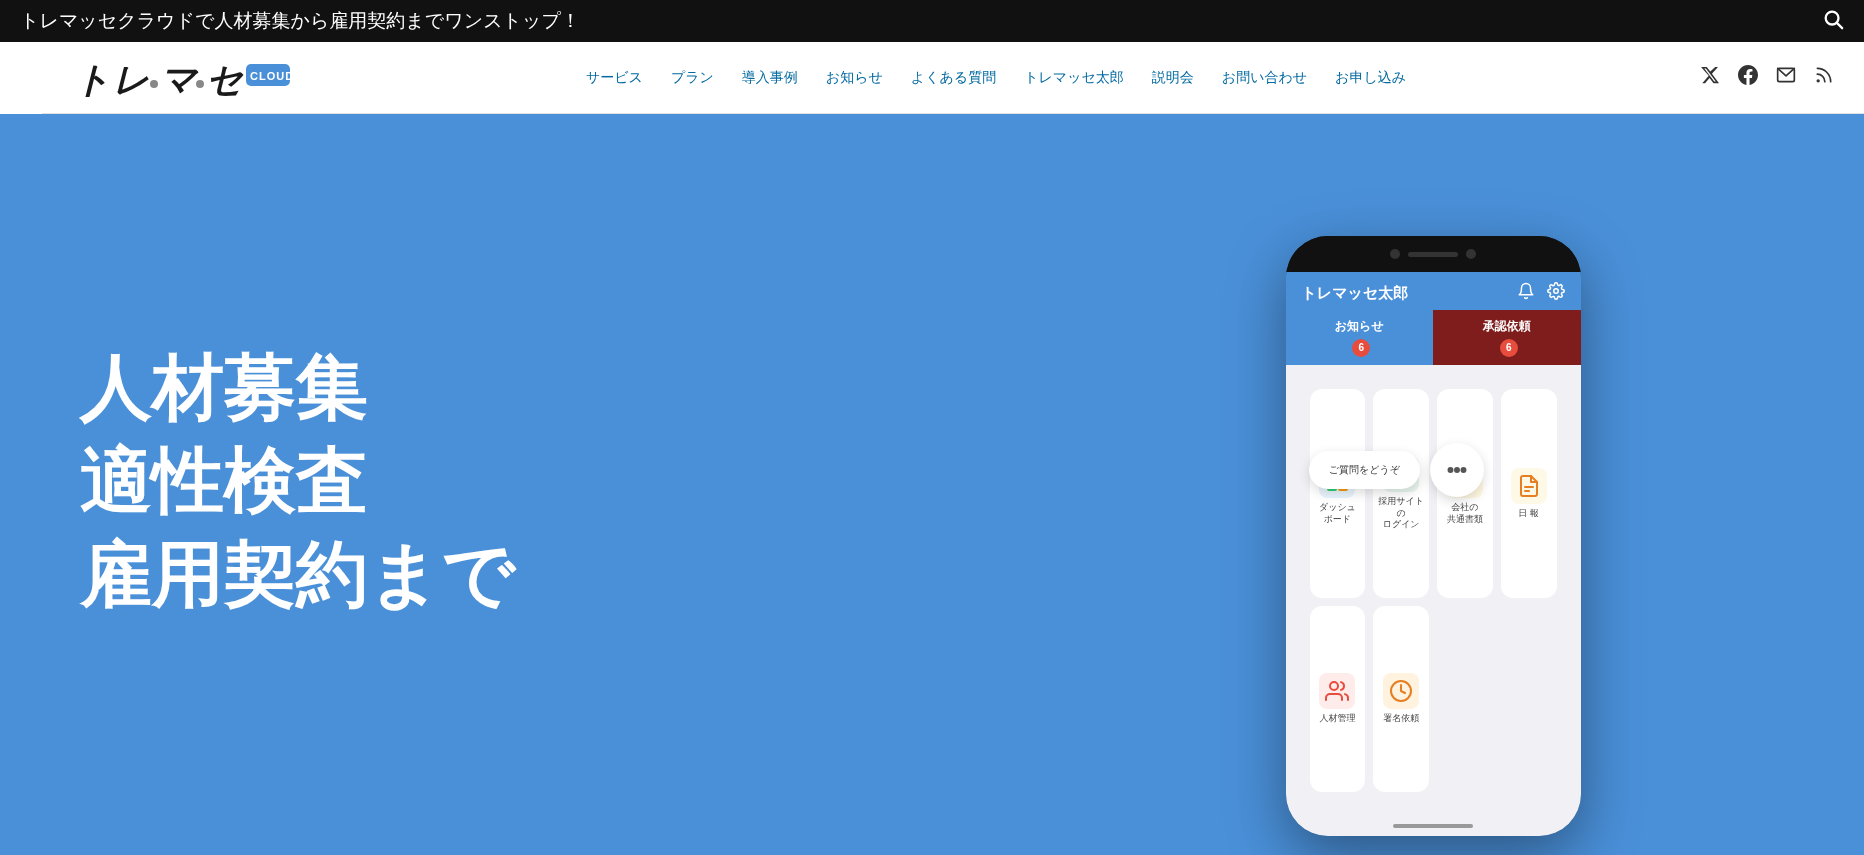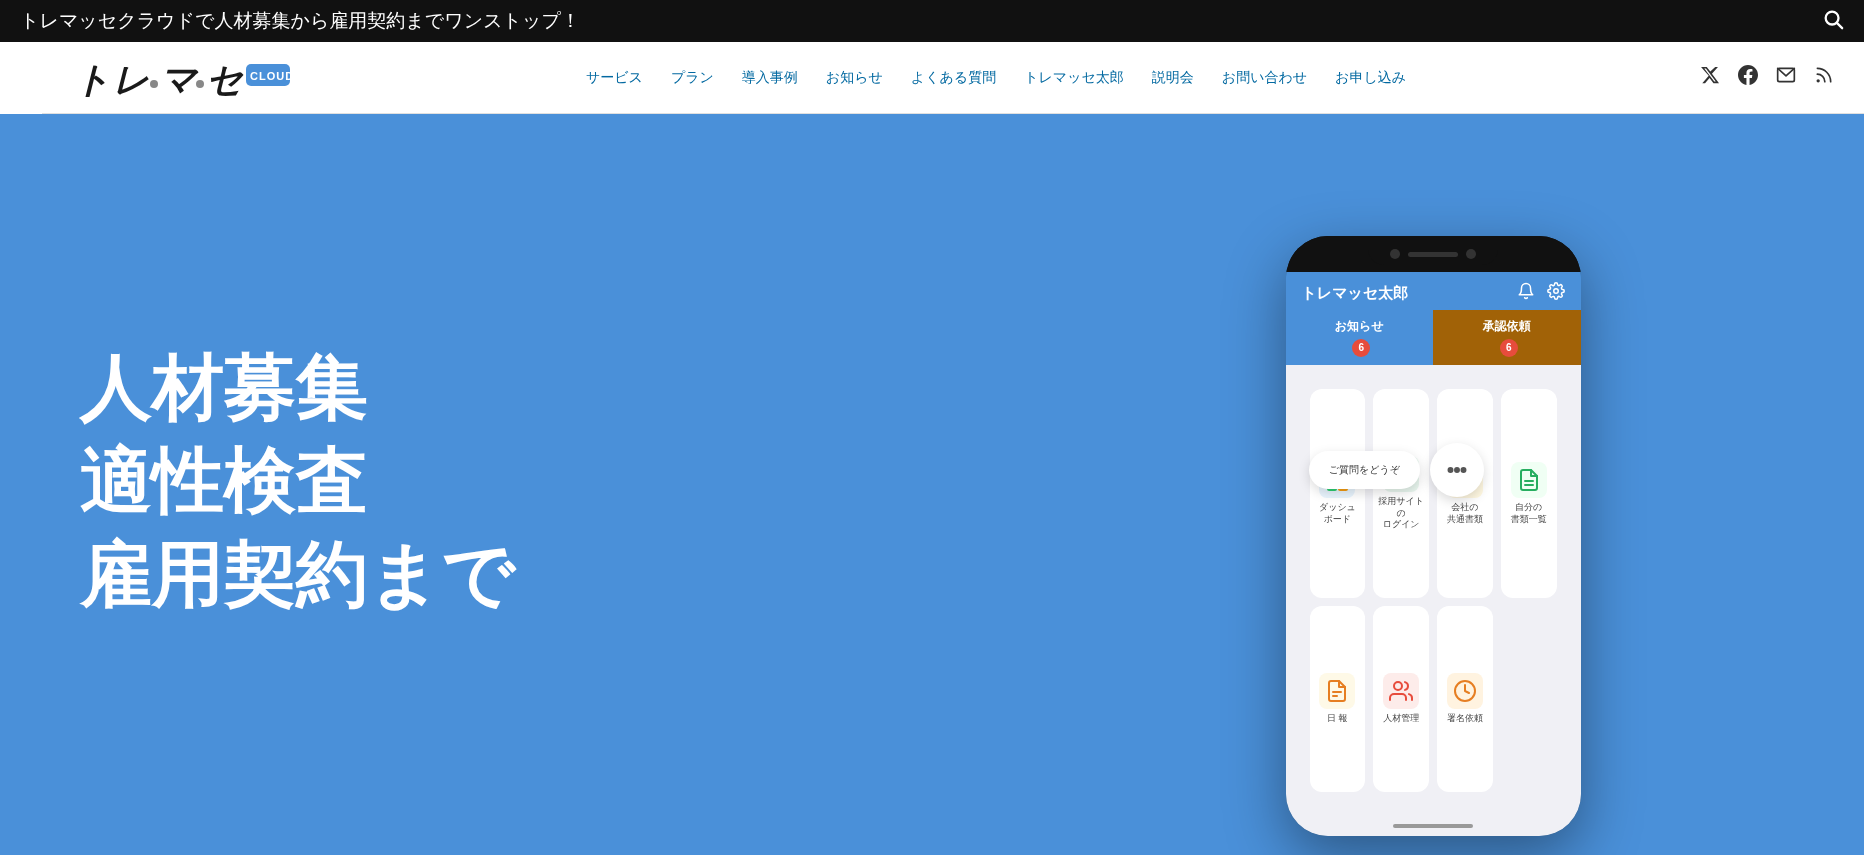--- a/index.html
+++ b/index.html
@@ -225,21 +225,21 @@
       flex: 1;
       padding: 8px 4px;
       text-align: center;
       color: #fff;
       font-size: 12px;
       font-weight: 600;
       position: relative;
       cursor: pointer;
     }
     .phone-tab.active {
-      background: #a16207;
+      background: #7f1d1d;
     }
     .phone-tab-badge {
       display: inline-block;
       background: #e74c3c;
       color: #fff;
       border-radius: 50%;
       width: 18px;
       height: 18px;
       font-size: 10px;
       line-height: 18px;
@@ -505,31 +505,20 @@
           <div class="phone-app-item">
             <div class="phone-app-icon icon-docs">
               <svg width="24" height="24" viewBox="0 0 24 24" fill="none" stroke="#f39c12" stroke-width="2" stroke-linecap="round" stroke-linejoin="round">
                 <rect x="3" y="3" width="18" height="18" rx="2"></rect>
                 <line x1="3" y1="9" x2="21" y2="9"></line>
               </svg>
             </div>
             <span class="phone-app-label">会社の<br>共通書類</span>
           </div>
 
-          <div class="phone-app-item">
-            <div class="phone-app-icon icon-personal">
-              <svg width="24" height="24" viewBox="0 0 24 24" fill="none" stroke="#27ae60" stroke-width="2" stroke-linecap="round" stroke-linejoin="round">
-                <path d="M14 2H6a2 2 0 0 0-2 2v16a2 2 0 0 0 2 2h12a2 2 0 0 0 2-2V8z"></path>
-                <polyline points="14 2 14 8 20 8"></polyline>
-                <line x1="8" y1="13" x2="16" y2="13"></line>
-                <line x1="8" y1="17" x2="16" y2="17"></line>
-              </svg>
-            </div>
-            <span class="phone-app-label">自分の<br>書類一覧</span>
-          </div>
 
           <div class="phone-app-item">
             <div class="phone-app-icon icon-report">
               <svg width="24" height="24" viewBox="0 0 24 24" fill="none" stroke="#e67e22" stroke-width="2" stroke-linecap="round" stroke-linejoin="round">
                 <path d="M14 2H6a2 2 0 0 0-2 2v16a2 2 0 0 0 2 2h12a2 2 0 0 0 2-2V8z"></path>
                 <polyline points="14 2 14 8 20 8"></polyline>
                 <line x1="8" y1="13" x2="16" y2="13"></line>
                 <line x1="8" y1="17" x2="12" y2="17"></line>
               </svg>
             </div>

